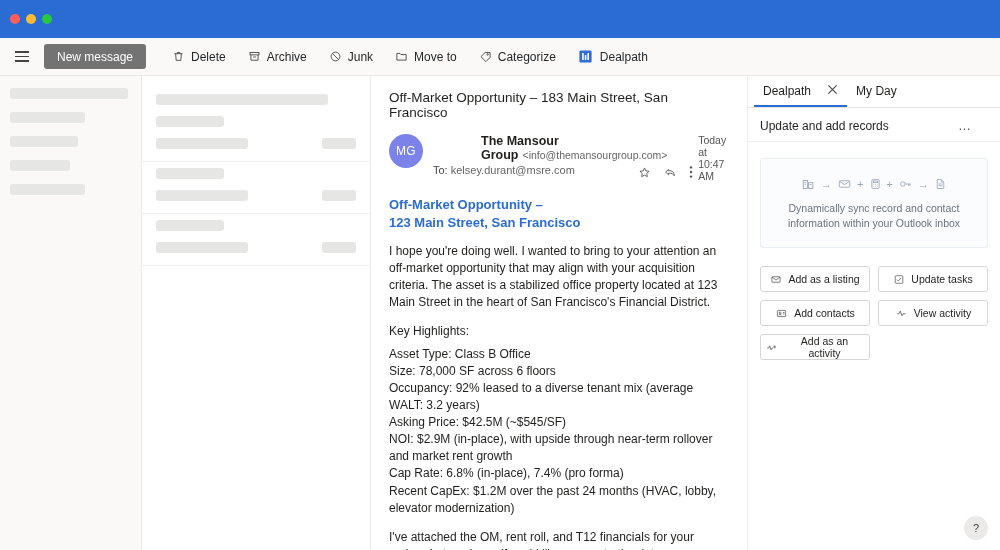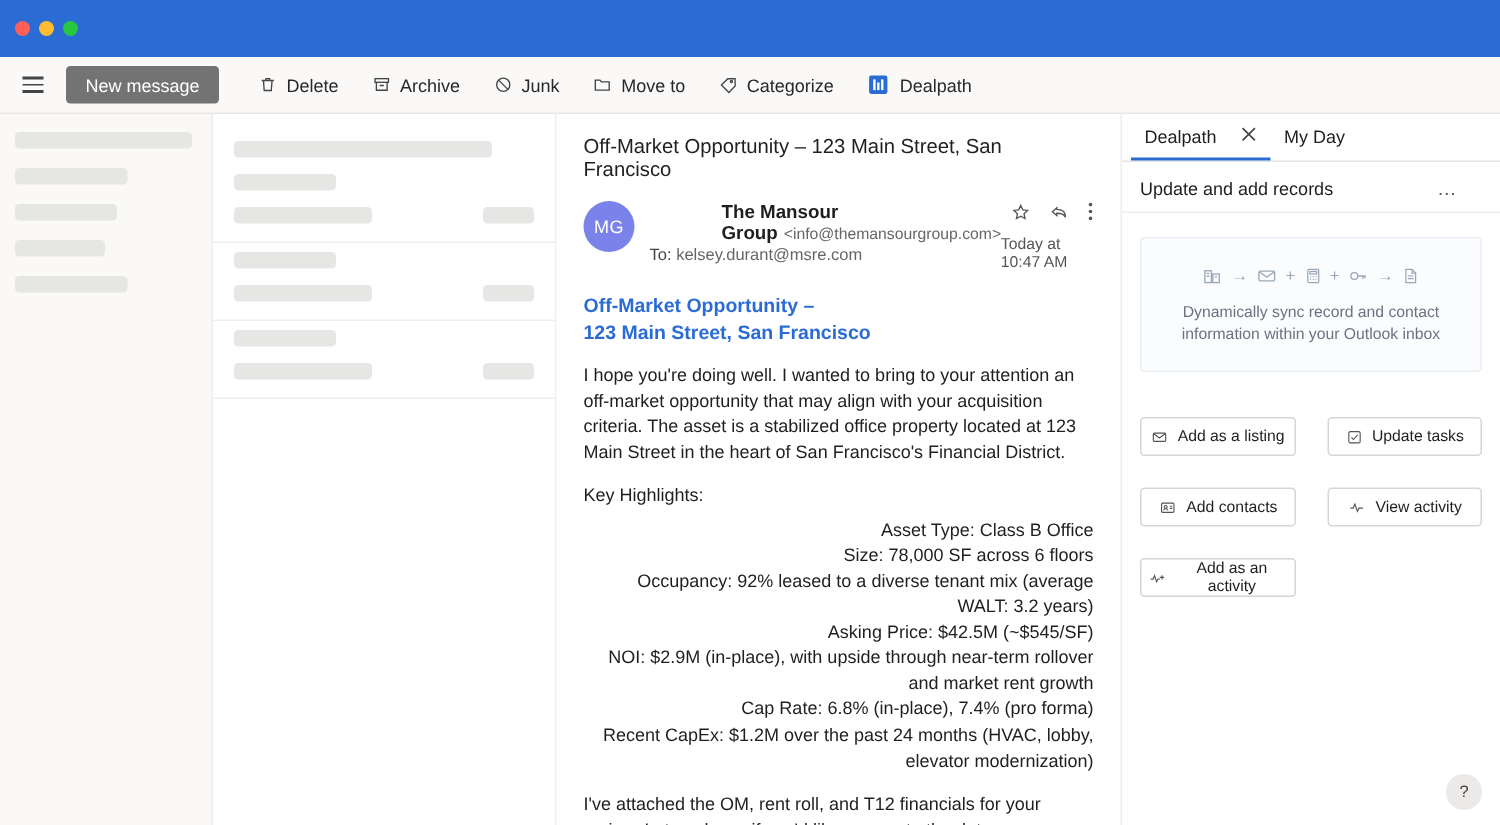--- a/index.html
+++ b/index.html
@@ -115,21 +115,21 @@
     width: 34px; height: 34px; border-radius: 50%;
     background: #7b83eb; color: #fff;
     display: flex; align-items: center; justify-content: center;
     font-size: 12px; letter-spacing: .3px; flex: 0 0 34px;
   }
   .sender-mid { flex: 1 1 auto; min-width: 0; }
   .sender-name { font-size: 12.5px; font-weight: bold; color: #201f1e; margin-left: 48px; }
   .sender-name .addr { font-weight: normal; font-size: 10.5px; color: #666; margin-left: 4px; }
   .sender-to { font-size: 11px; color: #444; margin-top: 2px; }
   .sender-to .toaddr { color: #666; }
-  .sender-right { display: flex; flex-direction: column; align-items: flex-end; gap: 5px; }
+  .sender-right { display: flex; flex-direction: row; align-items: flex-end; gap: 5px; }
   .icon-row { display: flex; align-items: center; gap: 12px; color: #555; }
   .icon-btn { cursor: pointer; line-height: 1; display: block; }
   .timestamp { font-size: 10.5px; color: #555; }
 
   .mailbody { margin-top: 14px; font-size: 12px; color: #201f1e; line-height: 1.42; }
   .mailbody .hl { color: #2b6cd4; font-weight: bold; font-size: 13px; line-height: 1.35; }
   .mailbody p { margin: 0 0 12px 0; }
   .mailbody .tight { margin: 0; }
   .mailbody b { font-weight: normal; }
 
@@ -169,21 +169,21 @@
     text-align: center;
   }
   .hero-icons {
     display: flex; align-items: center; justify-content: center;
     gap: 5px; color: #9aa6b8; font-size: 11px; margin-bottom: 10px;
   }
   .hero-icons svg { display: block; }
   .hero-text { font-size: 10.5px; color: #6b7280; line-height: 1.45; }
   .actions {
     display: grid; grid-template-columns: 1fr 1fr;
-    gap: 21px; margin-top: 30px;
+    gap: 8px; margin-top: 18px;
   }
   .abtn {
     border: 1px solid #d6d6d4; border-radius: 3px;
     background: #fff; color: #201f1e;
     font-size: 10.5px; font-family: inherit;
     height: 26px; display: flex; align-items: center;
     justify-content: center; gap: 6px; cursor: pointer;
     padding: 0 4px;
   }
   .abtn svg { display: block; flex: 0 0 auto; }
@@ -307,21 +307,21 @@
       <div class="msgrow">
         <div class="l b"></div>
         <div class="bottom">
           <div class="l c"></div>
           <div class="pill"></div>
         </div>
       </div>
     </div>
 
     <div class="reading">
-      <div class="subject">Off-Market Opportunity – 123 Main Street, San Francisco</div>
+      <div class="subject">Off-Market Opportunity – 183 Main Street, San Francisco</div>
 
       <div class="sender-row">
         <div class="avatar">MG</div>
         <div class="sender-mid">
           <div class="sender-name">
             <span>The Mansour Group</span><span class="addr">&lt;info@themansourgroup.com&gt;</span>
           </div>
           <div class="sender-to">
             <span>To:</span>
             <span class="toaddr">kelsey.durant@msre.com</span>
@@ -352,21 +352,21 @@
       </div>
 
       <div class="mailbody">
         <p class="tight hl">Off-Market Opportunity –</p>
         <p class="hl">123 Main Street, San Francisco</p>
 
         <p>I hope you're doing well. I wanted to bring to your attention an off-market opportunity that may align with your acquisition criteria. The asset is a stabilized office property located at 123 Main Street in the heart of San Francisco's Financial District.</p>
 
         <p style="margin-bottom:6px;"><b>Key Highlights:</b></p>
 
-        <p style="margin-bottom:12px;text-align:right;">
+        <p style="margin-bottom:12px;">
           <span>Asset Type: Class B Office</span><br>
           <span>Size: 78,000 SF across 6 floors</span><br>
           <span>Occupancy: 92% leased to a diverse tenant mix (average WALT: 3.2 years)</span><br>
           <span>Asking Price: $42.5M (~$545/SF)</span><br>
           <span>NOI: $2.9M (in-place), with upside through near-term rollover and market rent growth</span><br>
           <span>Cap Rate: 6.8% (in-place), 7.4% (pro forma)</span><br>
           <span>Recent CapEx: $1.2M over the past 24 months (HVAC, lobby, elevator modernization)</span>
         </p>
 
         <p>I've attached the OM, rent roll, and T12 financials for your review. Let me know if you'd like access to the data room or want to schedule a tour. This opportunity hasn't been broadly marketed yet, so please keep it confidential for now.</p>

